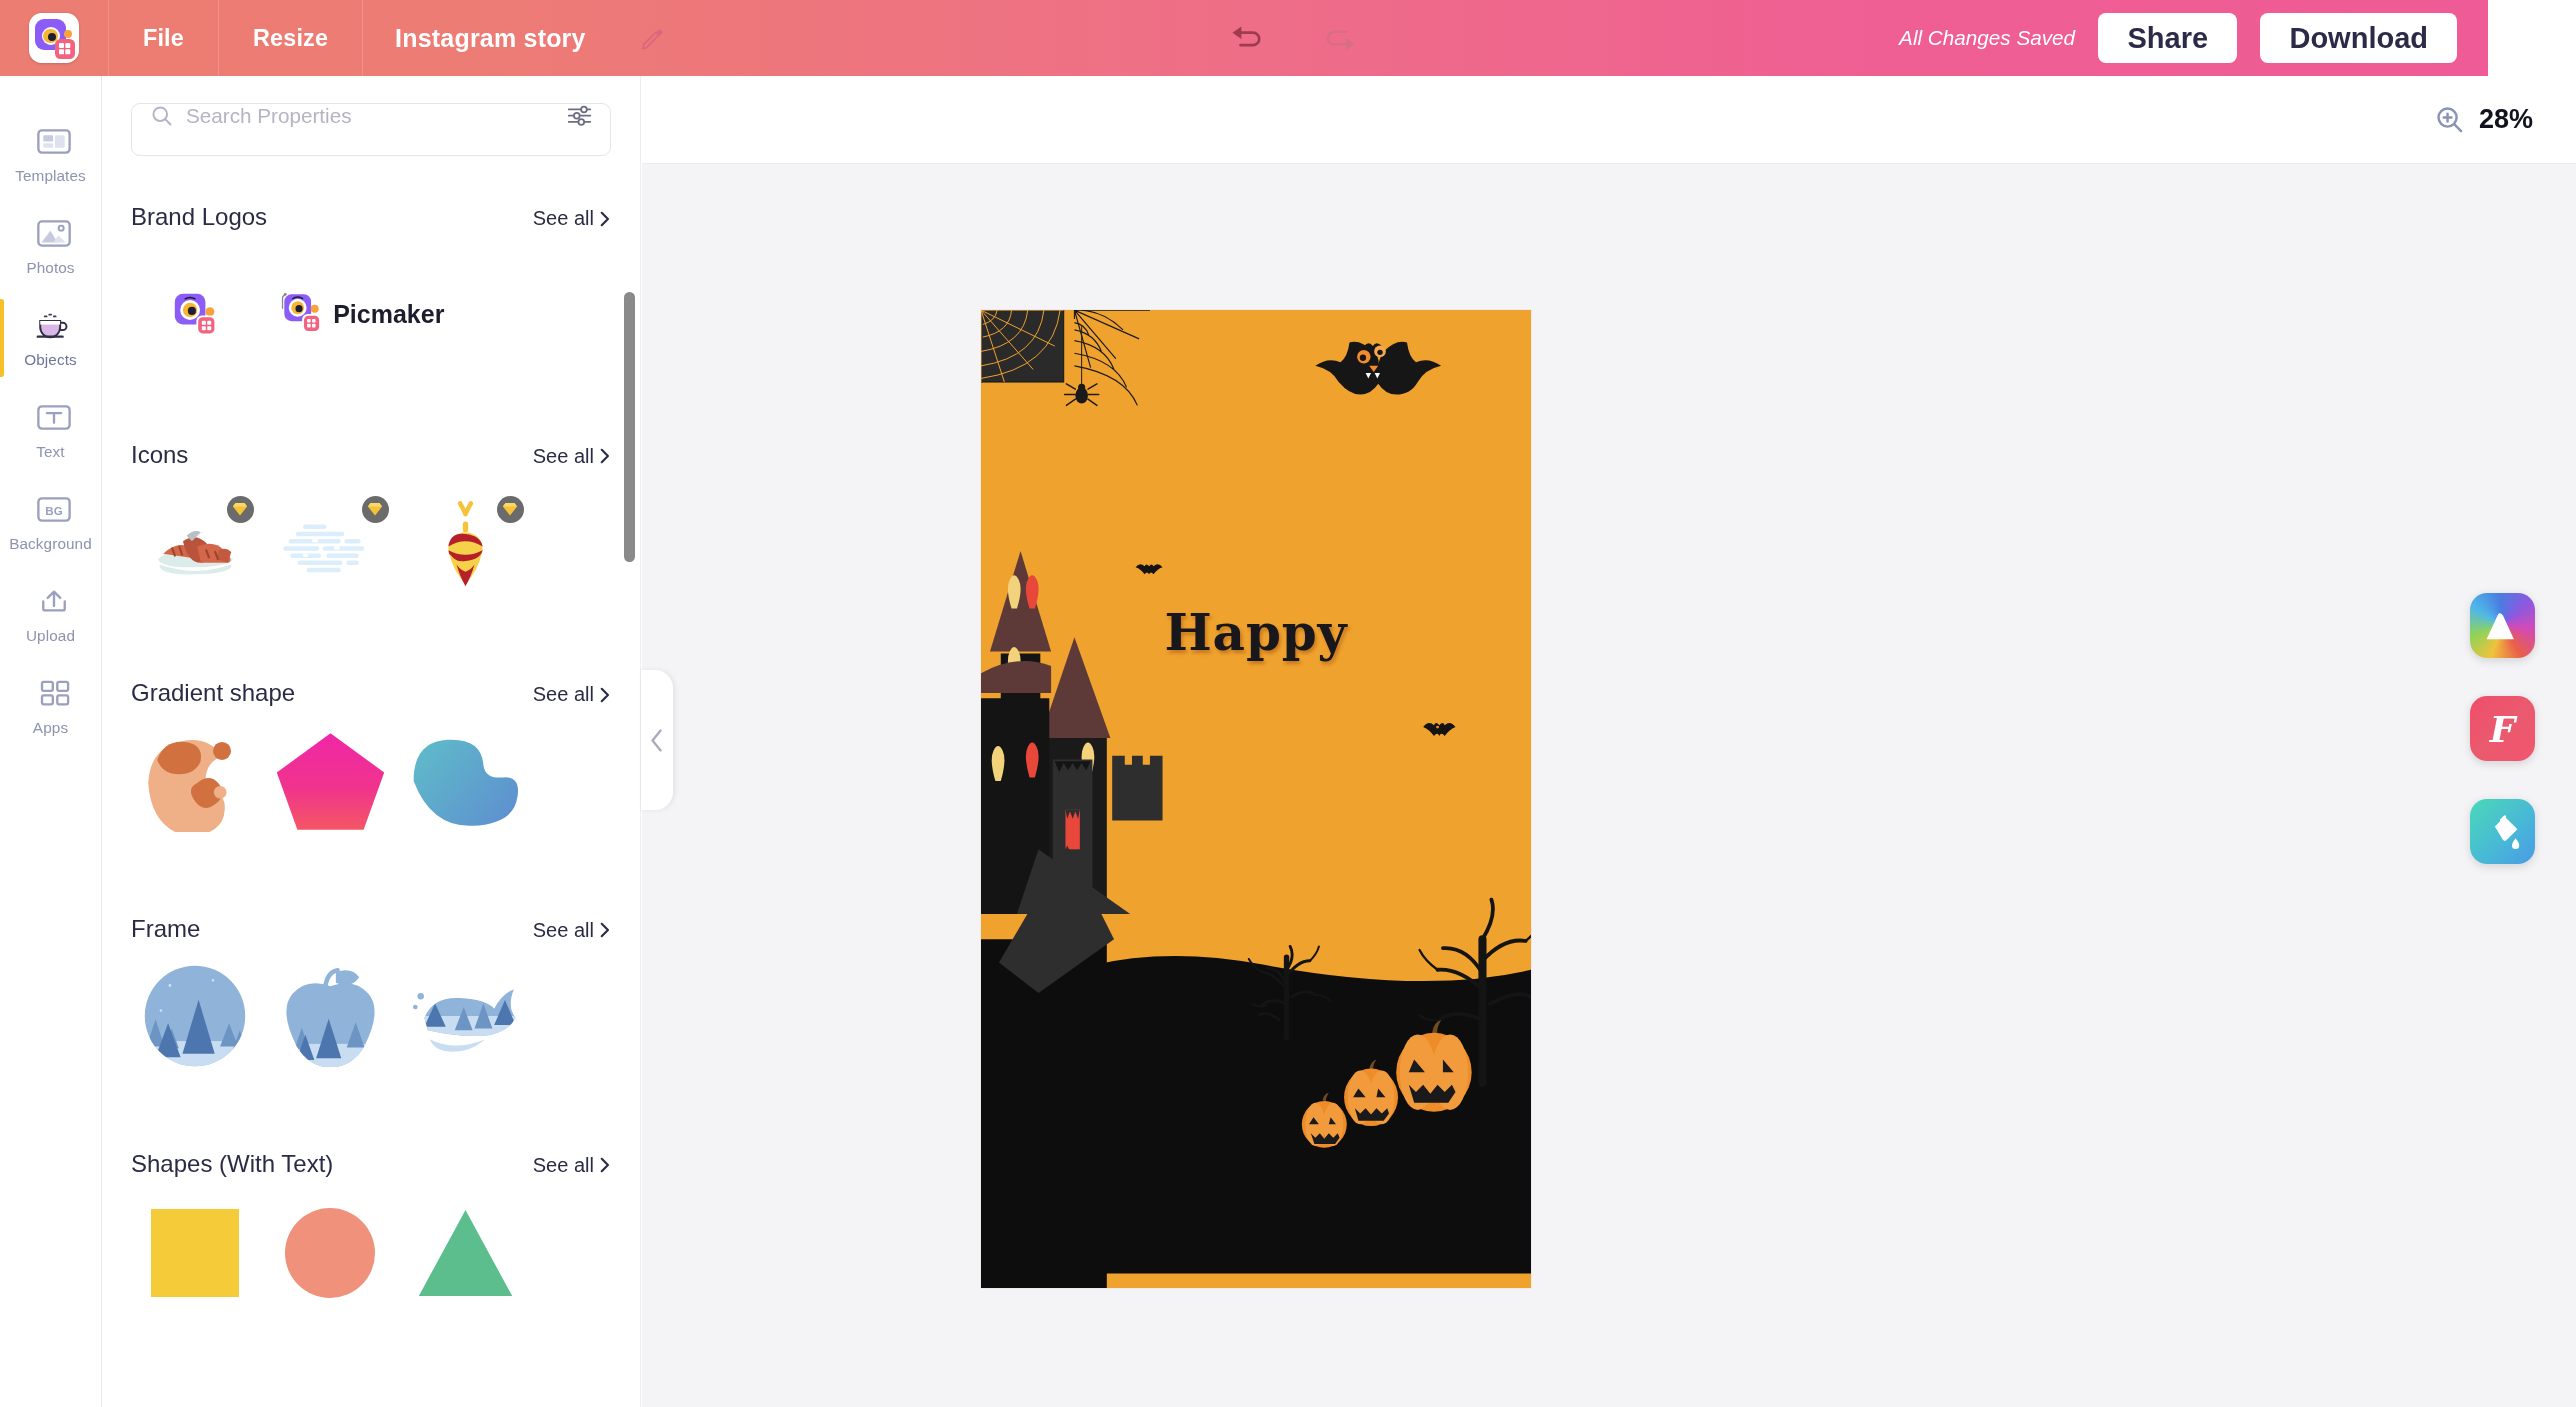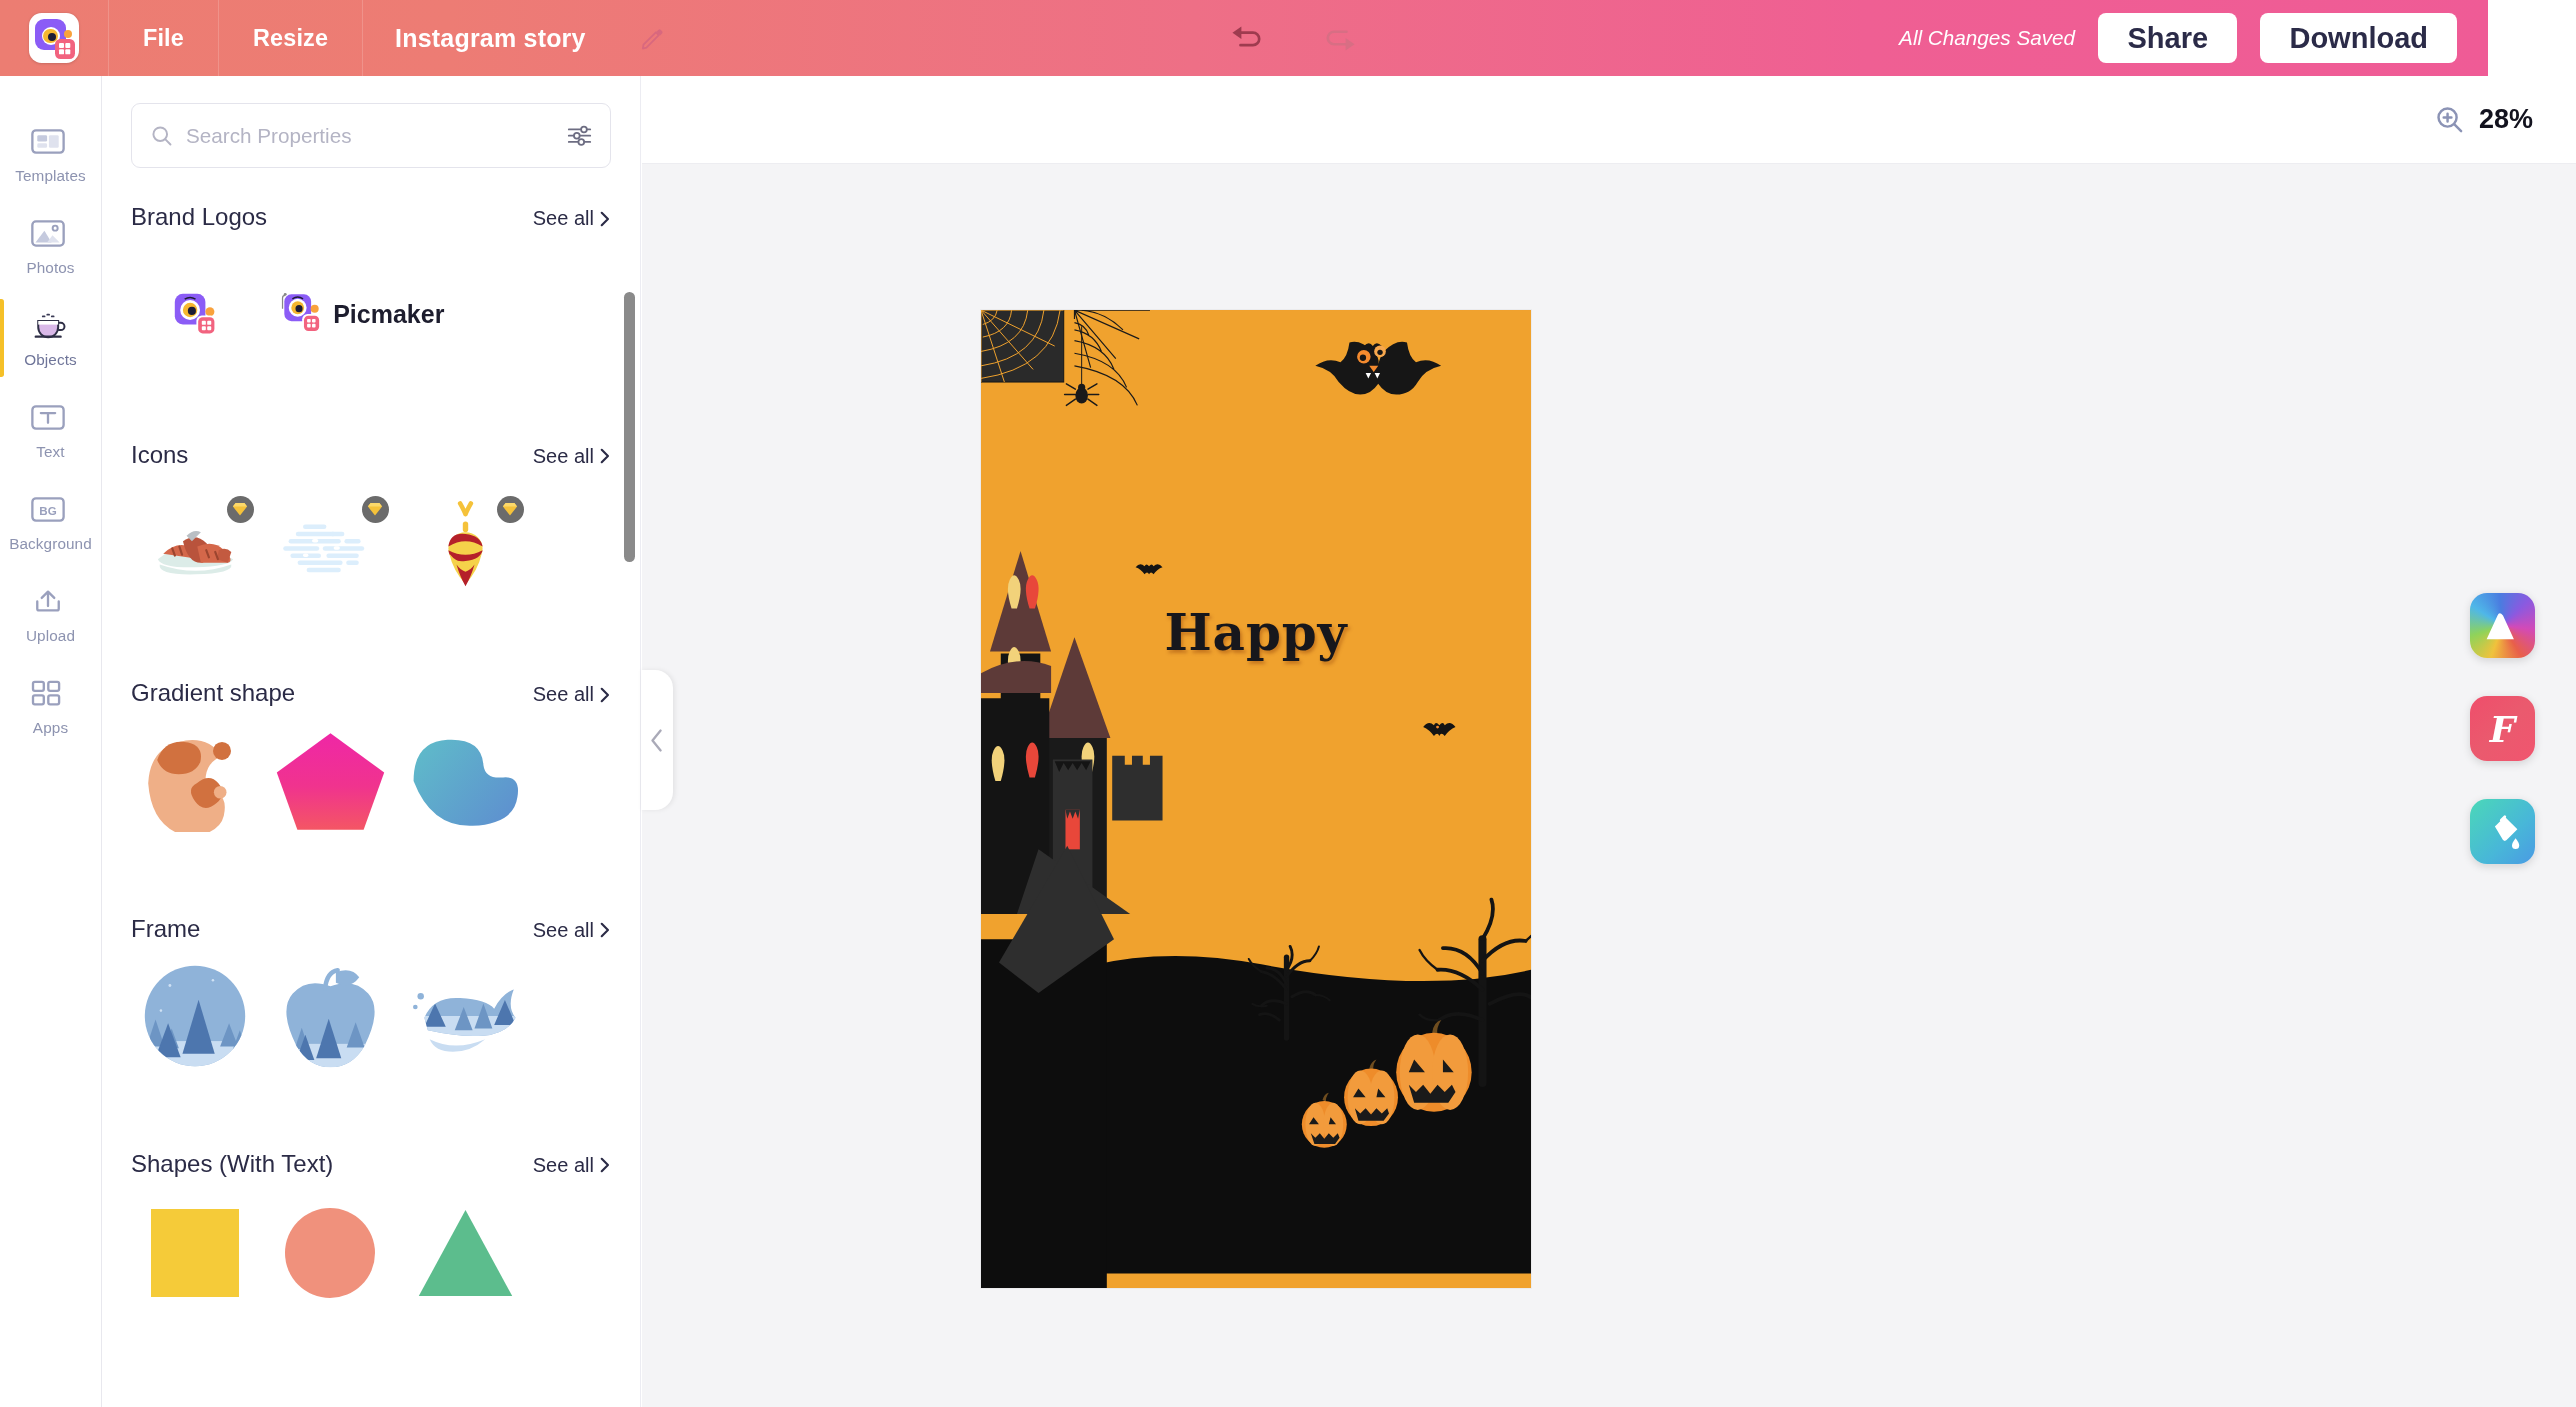--- a/index.html
+++ b/index.html
@@ -73,31 +73,31 @@
   .rail-item {
     width: 102px; height: 92px; display: flex; flex-direction: column;
     align-items: center; justify-content: center; gap: 8px; cursor: pointer; position: relative;
   }
   .rail-item.active::before {
     content: ""; position: absolute; left: 0; top: 7.2px; bottom: 7.2px; width: 4.5px;
     background: #f5c028; border-radius: 0 2.7px 2.7px 0;
   }
   .rail-label { font-size: 15.3px; color: #8d93b0; font-weight: 400; letter-spacing: 0.1px; }
   .rail-item.active .rail-label { color: #6f7599; }
-  .rail-glyph { width: 40px; height: 36px; display: flex; align-items: center; justify-content: flex-start; }
+  .rail-glyph { width: 40px; height: 36px; display: flex; align-items: center; justify-content: flex-end; }
 
   
   .panel {
     position: absolute; top: 76px; left: 102px; width: 539px; height: 1332px;
     background: #ffffff; border-right: 0.9px solid #ececf2; z-index: 25; overflow: hidden;
   }
   .search-wrap { padding: 27px 29px 14.4px 29px; }
   .search-box {
-    height: 65px; border: 0.9px solid #e4e4ec; border-radius: 9px;
-    display: flex; align-items: center; padding: 0 18px; gap: 12.6px; background: #fff;
+    height: 53px; border: 0.9px solid #e4e4ec; border-radius: 9px;
+    display: flex; align-items: flex-start; padding: 0 18px; gap: 12.6px; background: #fff;
   }
   .search-input {
     flex: 1; border: none; outline: none; font-size: 20.7px; color: #4a4a66;
     font-family: "Liberation Sans", sans-serif; background: transparent;
   }
   .search-input::placeholder { color: #b4b4c4; }
   .filter-btn { cursor: pointer; display: flex; align-items: center; }
 
   .panel-scroll { position: absolute; top: 104px; left: 0; right: 0; bottom: 0; overflow: hidden; }
   .section { padding: 0 29px; }

